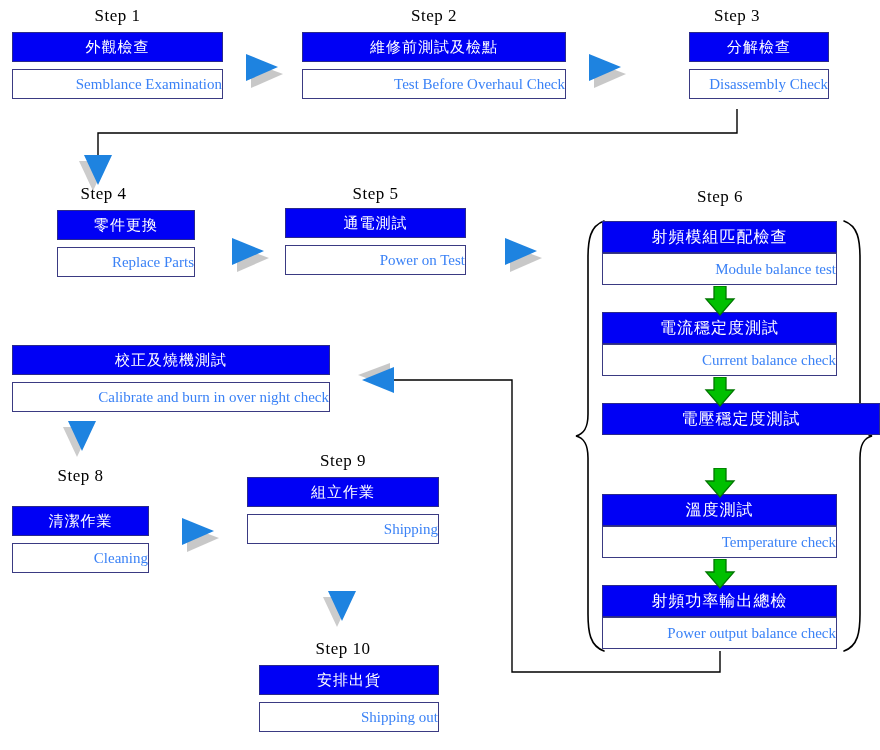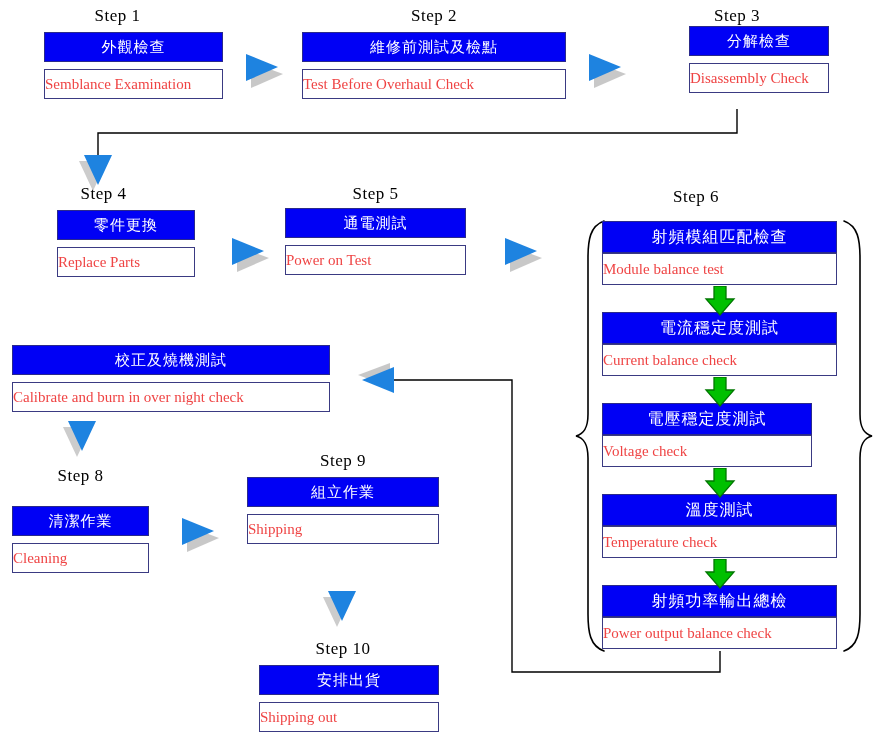--- a/index.html
+++ b/index.html
@@ -54,23 +54,23 @@
     font-size: 15px;
     line-height: 28px;
     height: 28px;
     font-family: "DejaVu Sans", "Liberation Sans", sans-serif;
     letter-spacing: 1px;
     overflow: hidden;
     white-space: nowrap;
   }
   .box-en {
     background: #ffffff;
-    color: #ef4444;
+    color: #3b82f6;
     border: 1px solid #3A3A82;
-    text-align: left;
+    text-align: right;
     font-size: 15px;
     line-height: 28px;
     height: 28px;
     margin-top: 7px;
     font-family: "Liberation Serif", "DejaVu Serif", serif;
     overflow: hidden;
     white-space: nowrap;
   }
   
   .chain-item .box-en { margin-top: 0; }
@@ -104,21 +104,21 @@
 
   <svg id="wires" viewBox="0 0 880 750">
 
     <path d="M737 109 L737 133 L98 133 L98 155" stroke="#000000" stroke-width="1.4" fill="none"></path>
 
     <path d="M720 651 L720 672 L512 672 L512 380 L392 380" stroke="#000000" stroke-width="1.4" fill="none"></path>
   </svg>
 
   <div class="step" style="left:12px; top:6px; width:211px;">
     <div class="step-label">Step 1</div>
-    <div class="box-pair" style="margin-top:6px;margin-left:32px;">
+    <div class="box-pair" style="margin-top:6px;">
       <div class="box-cn">外觀檢查</div>
       <div class="box-en">Semblance Examination</div>
     </div>
   </div>
 
   <div class="tri" style="left:240px; top:48px;">
     <svg width="48" height="40" viewBox="0 0 48 40">
       <polygon points="6,8 38,20 6,34" fill="#9a9a9a" opacity="0.55" transform="translate(5,6)"></polygon>
       <polygon points="6,6 38,19 6,33" fill="#1E83E0"></polygon>
     </svg>
@@ -134,21 +134,21 @@
 
   <div class="tri" style="left:583px; top:48px;">
     <svg width="48" height="40" viewBox="0 0 48 40">
       <polygon points="6,8 38,20 6,34" fill="#9a9a9a" opacity="0.55" transform="translate(5,6)"></polygon>
       <polygon points="6,6 38,19 6,33" fill="#1E83E0"></polygon>
     </svg>
   </div>
 
   <div class="step" style="left:645px; top:6px; width:184px;">
     <div class="step-label">Step 3</div>
-    <div class="box-pair" style="padding-left:44px;">
+    <div class="box-pair" style="margin-top:6px;padding-left:44px;">
       <div class="box-cn">分解檢查</div>
       <div class="box-en">Disassembly Check</div>
     </div>
   </div>
 
   <div class="tri" style="left:76px; top:152px;">
     <svg width="48" height="44" viewBox="0 0 48 44">
       <polygon points="8,4 36,4 22,34" fill="#9a9a9a" opacity="0.5" transform="translate(-5,5)"></polygon>
       <polygon points="8,3 36,3 22,33" fill="#1E83E0"></polygon>
     </svg>
@@ -177,21 +177,21 @@
     </div>
   </div>
 
   <div class="tri" style="left:499px; top:232px;">
     <svg width="48" height="40" viewBox="0 0 48 40">
       <polygon points="6,8 38,20 6,34" fill="#9a9a9a" opacity="0.55" transform="translate(5,6)"></polygon>
       <polygon points="6,6 38,19 6,33" fill="#1E83E0"></polygon>
     </svg>
   </div>
 
-  <div class="step-label" style="position:absolute; left:636px; top:187px; width:120px; z-index:3;">Step 6</div>
+  <div class="step-label" style="position:absolute; left:660px; top:187px; width:120px; z-index:3;">Step 6</div>
 
   <div class="brace" style="left:574px; top:218px;">
     <svg width="34" height="436" viewBox="0 0 34 436">
       <path d="M30 3 C16 8 14 22 14 40 L14 196 C14 210 10 216 2 218 C10 220 14 226 14 240 L14 396 C14 414 16 428 30 433" stroke="#000000" stroke-width="1.6" fill="none" stroke-linecap="round"></path>
     </svg>
   </div>
 
   <div class="brace" style="left:840px; top:218px;">
     <svg width="34" height="436" viewBox="0 0 34 436">
       <path d="M4 3 C18 8 20 22 20 40 L20 196 C20 210 24 216 32 218 C24 220 20 226 20 240 L20 396 C20 414 18 428 4 433" stroke="#000000" stroke-width="1.6" fill="none" stroke-linecap="round"></path>
@@ -211,23 +211,22 @@
   <div class="step chain-item" style="left:602px; top:312px; width:235px;">
     <div class="box-cn">電流穩定度測試</div>
     <div class="box-en">Current balance check</div>
   </div>
   <div class="garrow" style="left:703px; top:377px;">
     <svg width="34" height="30" viewBox="0 0 34 30">
       <polygon points="11,0 23,0 23,13 31,13 17,29 3,13 11,13" fill="#00C000" stroke="#007700" stroke-width="1.3"></polygon>
     </svg>
   </div>
 
-  <div class="step chain-item" style="left:602px; top:403px; width:210px;">
+  <div class="step chain-item" style="left:602px; top:403px; width:278px;">
     <div class="box-cn">電壓穩定度測試</div>
-    <div class="box-en">Voltage check</div>
   </div>
   <div class="garrow" style="left:703px; top:468px;">
     <svg width="34" height="30" viewBox="0 0 34 30">
       <polygon points="11,0 23,0 23,13 31,13 17,29 3,13 11,13" fill="#00C000" stroke="#007700" stroke-width="1.3"></polygon>
     </svg>
   </div>
 
   <div class="step chain-item" style="left:602px; top:494px; width:235px;border-radius:12px;">
     <div class="box-cn">溫度測試</div>
     <div class="box-en">Temperature check</div>

